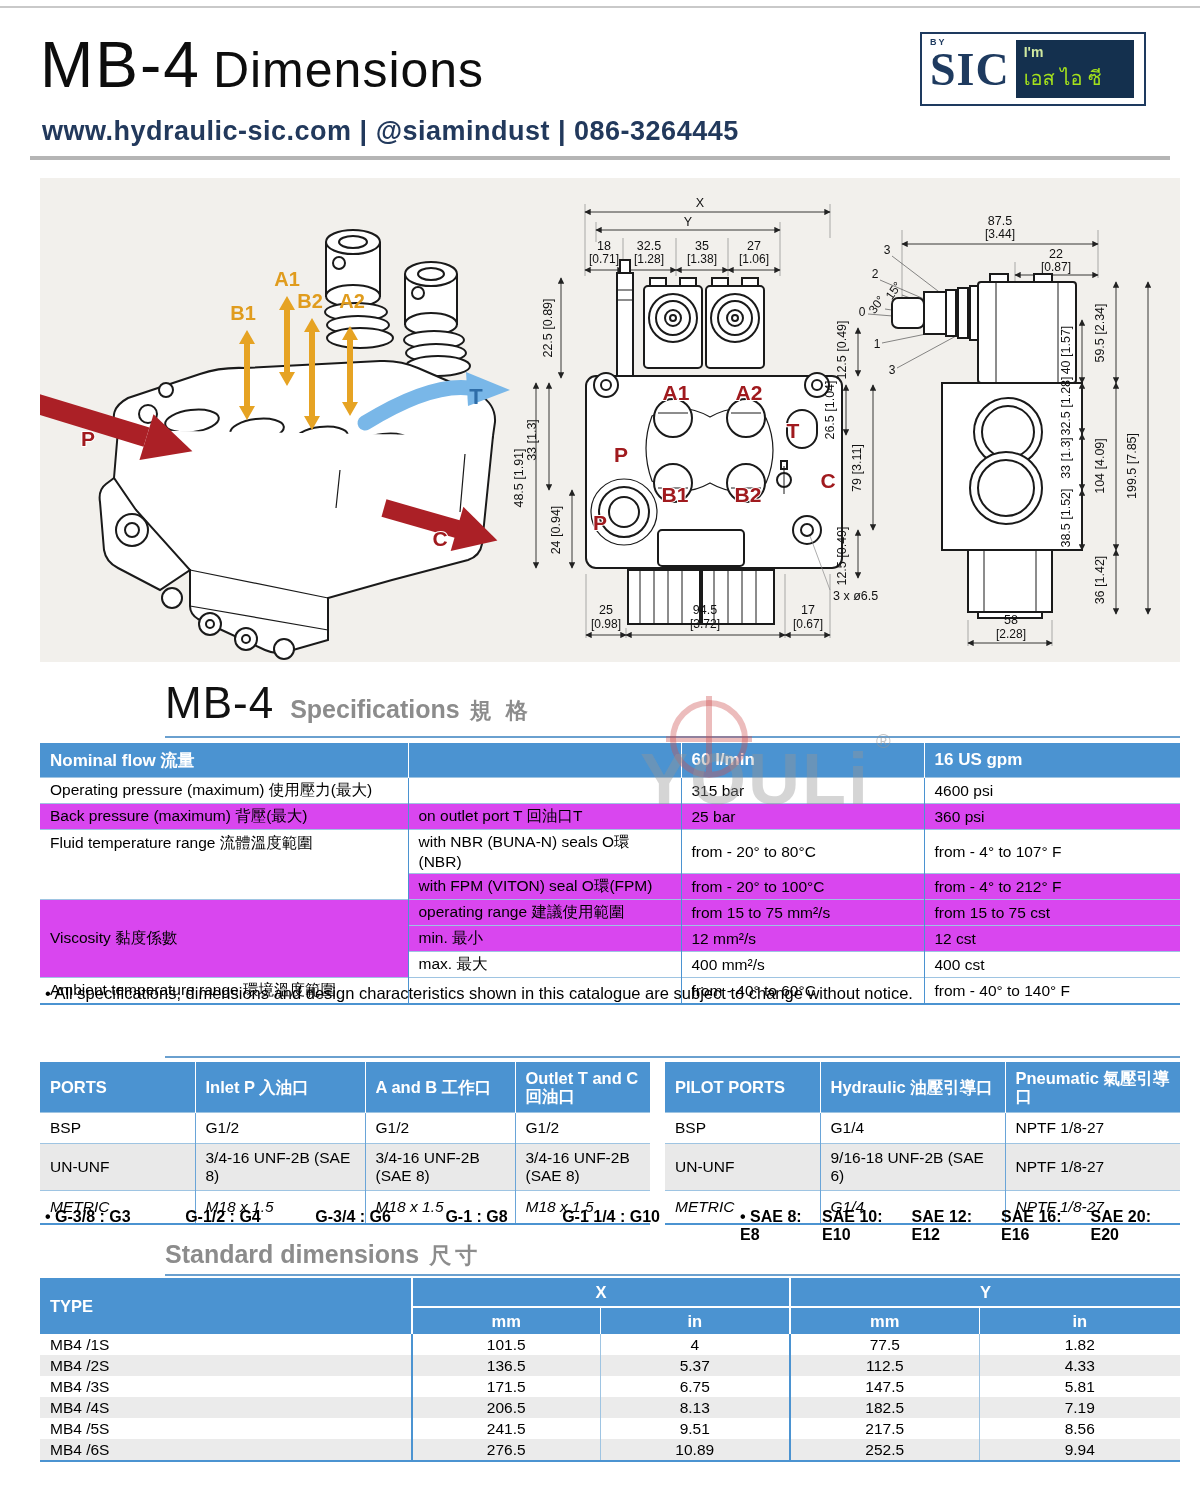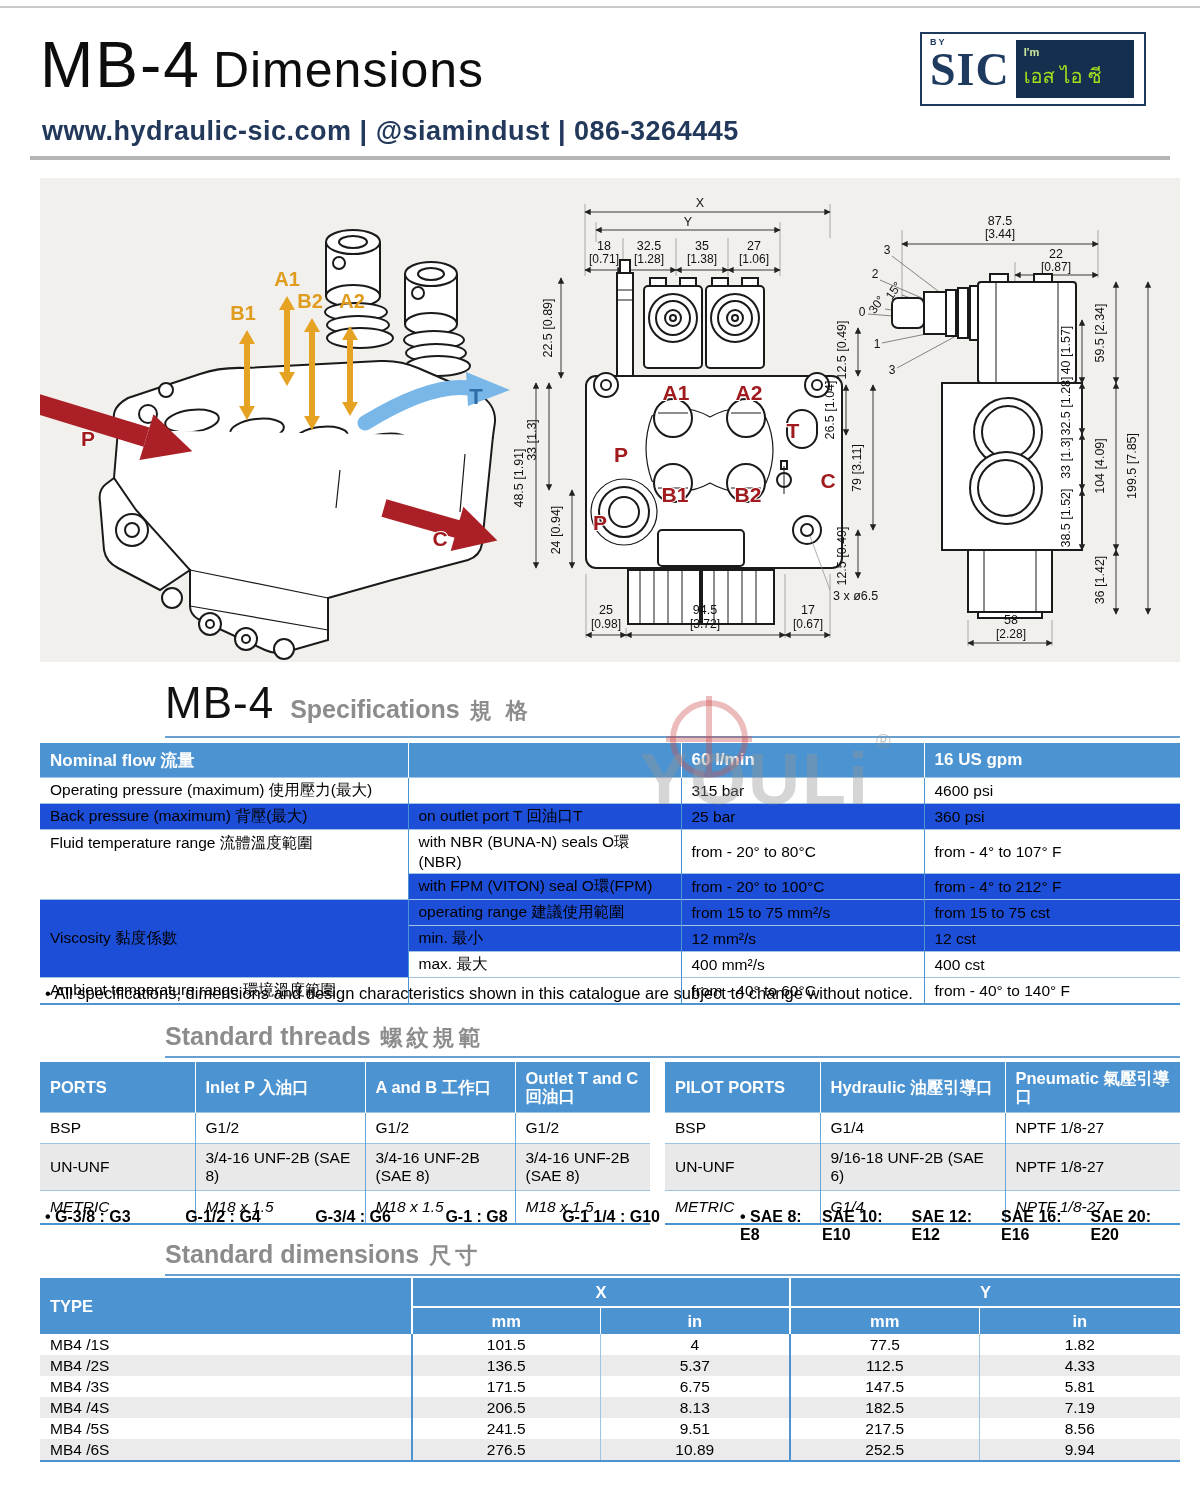--- a/index.html
+++ b/index.html
@@ -11,21 +11,21 @@
   .main-title .rest{font-size:50px;font-weight:400;letter-spacing:1px;margin-left:12px;}
   .contact{position:absolute;left:42px;top:116px;font-size:27px;font-weight:bold;color:#22395c;letter-spacing:0.5px;}
   .head-rule{position:absolute;left:30px;top:156px;width:1140px;height:4px;background:#b5b5b5;}
   
   .logo{position:absolute;left:920px;top:32px;width:226px;height:74px;background:#fff;
         border:2px solid #1e3a5f;display:flex;align-items:center;box-sizing:border-box;}
   .logo .by{position:absolute;left:8px;top:3px;font-size:9px;font-weight:bold;color:#1e3a5f;letter-spacing:2px;}
   .logo .sic{font-family:"Liberation Serif",serif;font-size:46px;font-weight:bold;color:#1e3a5f;margin-left:8px;letter-spacing:1px;}
   .logo .rbox{margin-left:6px;margin-right:4px;background:#14304e;color:#fff;width:118px;height:58px;
         display:flex;flex-direction:column;justify-content:center;padding-left:8px;box-sizing:border-box;}
-  .logo .im{font-size:11px;color:#cfe8a0;font-weight:bold;}
+  .logo .im{font-size:14px;color:#cfe8a0;font-weight:bold;}
   .logo .thai{font-size:20px;color:#a4e11c;font-weight:normal;margin-top:2px;}
   
   .panel{position:absolute;left:40px;top:178px;width:1140px;height:484px;background:#f2f0ec;}
   svg text{font-family:"Liberation Sans",sans-serif;}
   .dtxt{font-size:12.5px;fill:#111;}
   .sm{font-size:12px;fill:#111;}
   .ext{stroke:#8a8a8a;stroke-width:0.7;}
   .dim{stroke:#222;stroke-width:0.9;}
   .plabel{font-weight:bold;font-size:21px;fill:#a01a1e;paint-order:stroke;stroke:#ffffff;stroke-width:2px;}
   .olabel{font-weight:bold;font-size:20px;fill:#e09c1e;}
@@ -43,21 +43,21 @@
   .sec-head .gray{font-size:25px;font-weight:bold;color:#8c8c8c;margin-left:16px;}
   .sec-head .gray-cn{font-size:22px;font-weight:bold;color:#8c8c8c;margin-left:10px;letter-spacing:4px;}
   .sec-rule{position:absolute;height:2px;background:#6aa0cf;}
   
   table{border-collapse:collapse;}
   .spec-table{position:absolute;left:40px;top:743px;width:1140px;font-size:15.5px;border-bottom:2px solid #4b93d1;table-layout:fixed;}
   .spec-table th{background:#4b93d1;color:#fff;font-weight:bold;text-align:left;font-size:17px;height:30px;padding:2px 10px;border-left:1px solid #fff;}
   .spec-table th:first-child{border-left:none;}
   .spec-table td{height:21px;padding:2px 10px;border-left:1px solid #4b93d1;border-top:1px solid #9ec4e2;background:#fff;}
   .spec-table td.first{border-left:none;}
-  .spec-table tr.blue td{background:#1d4ed8;}
+  .spec-table tr.blue td{background:#d946ef;}
   .spec-table td.span-white{background:#fff;vertical-align:top;padding-top:3px;}
   .spec-table td.span-blue{background:#dcebf6;vertical-align:middle;}
   .specs-footnote{position:absolute;left:45px;top:984px;font-size:16.5px;color:#000;}
   
   .thr{position:absolute;top:1062px;font-size:15.5px;border-bottom:2px solid #4b93d1;table-layout:fixed;}
   .thr th{background:#4b93d1;color:#fff;font-weight:bold;text-align:left;padding:3px 10px;font-size:16.5px;line-height:1.12;height:44px;border-left:1px solid #fff;vertical-align:middle;}
   .thr th:first-child{border-left:none;}
   .thr td{padding:3px 10px;border-left:1px solid #6aa5d8;border-top:1px solid #9ec4e2;background:#fff;line-height:1.15;}
   .thr td.first{border-left:none;}
   .thr tr.gray td{background:#e9e9e9;}
@@ -434,23 +434,20 @@
     <tr>
       <td class="first">Ambient temperature range 環境溫度範圍</td>
       <td></td>
       <td>from - 40° to 60°C</td>
       <td>from - 40° to 140° F</td>
     </tr>
   </tbody>
     </table>
   <div class="specs-footnote">• All specifications, dimensions and design characteristics shown in this catalogue are subject to change without notice.</div>
 
-  <div class="sec-head" style="left:165px;top:1022px;">
-    <span class="gray" style="margin-left:0;">Standard threads</span><span class="gray-cn">螺紋規範</span>
-  </div>
   <div class="sec-rule" style="left:165px;top:1056px;width:1015px;"></div>
 
   <table class="thr" style="left:40px;width:610px;">
     <colgroup>
         <col style="width:155px">
         <col style="width:170px">
         <col style="width:150px">
         <col style="width:135px">
       </colgroup>
     <tbody>

